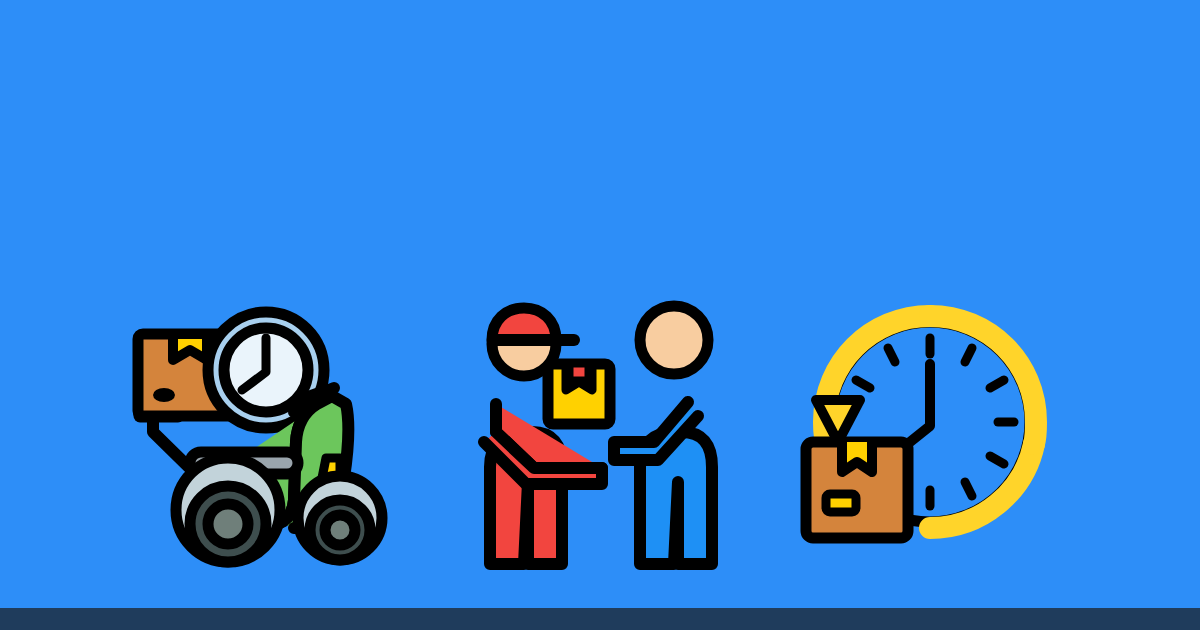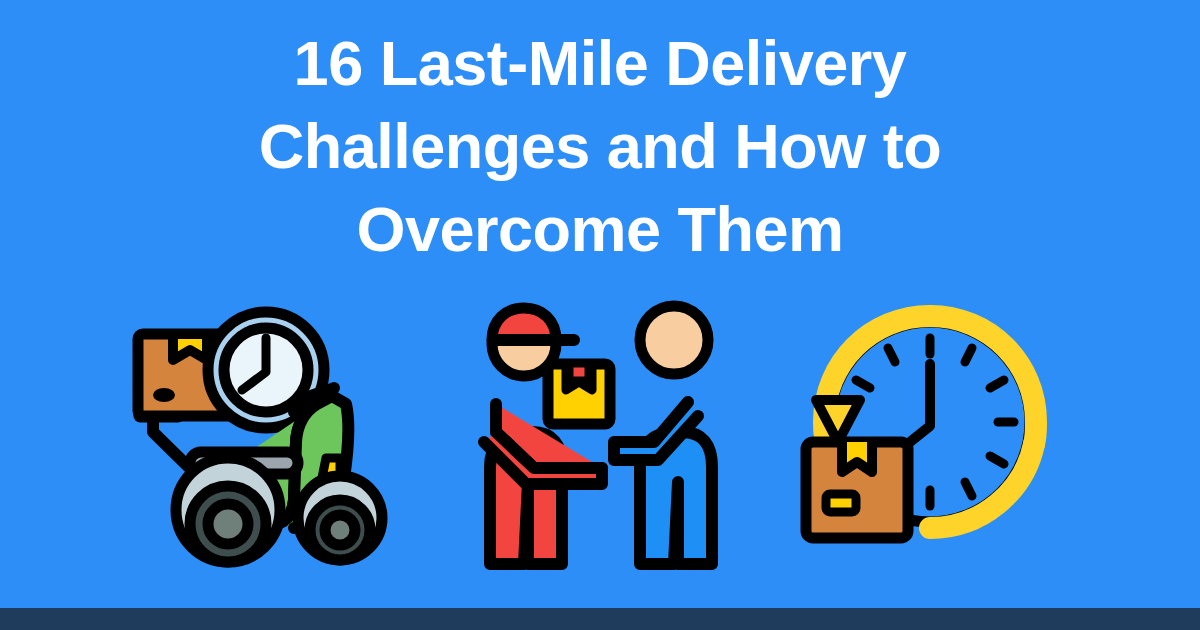--- a/index.html
+++ b/index.html
@@ -55,25 +55,20 @@
     width: 1200px;
     height: 22px;
     background: #1f3c5c;
   }
 </style>
 </head>
 <body>
 
 <div class="banner">
 
-  <div class="title-block">
-    <h1 class="title">16 Last-Mile Delivery
-Challenges and How to
-Overcome Them</h1>
-  </div>
 
   <div class="illus-row">
 
     <svg class="illus illus-scooter" width="275" height="280" viewBox="0 0 275 280" xmlns="http://www.w3.org/2000/svg">
       <g fill="none" stroke="#000" stroke-width="11" stroke-linecap="round" stroke-linejoin="round">
 
         <path d="M35 122 L35 140 L92 196" stroke-width="12" fill="none"></path>
         <path d="M22 124 L60 124" stroke-width="13"></path>
 
         <rect x="20" y="42" width="105" height="82" rx="5" fill="#d4843c"></rect>

